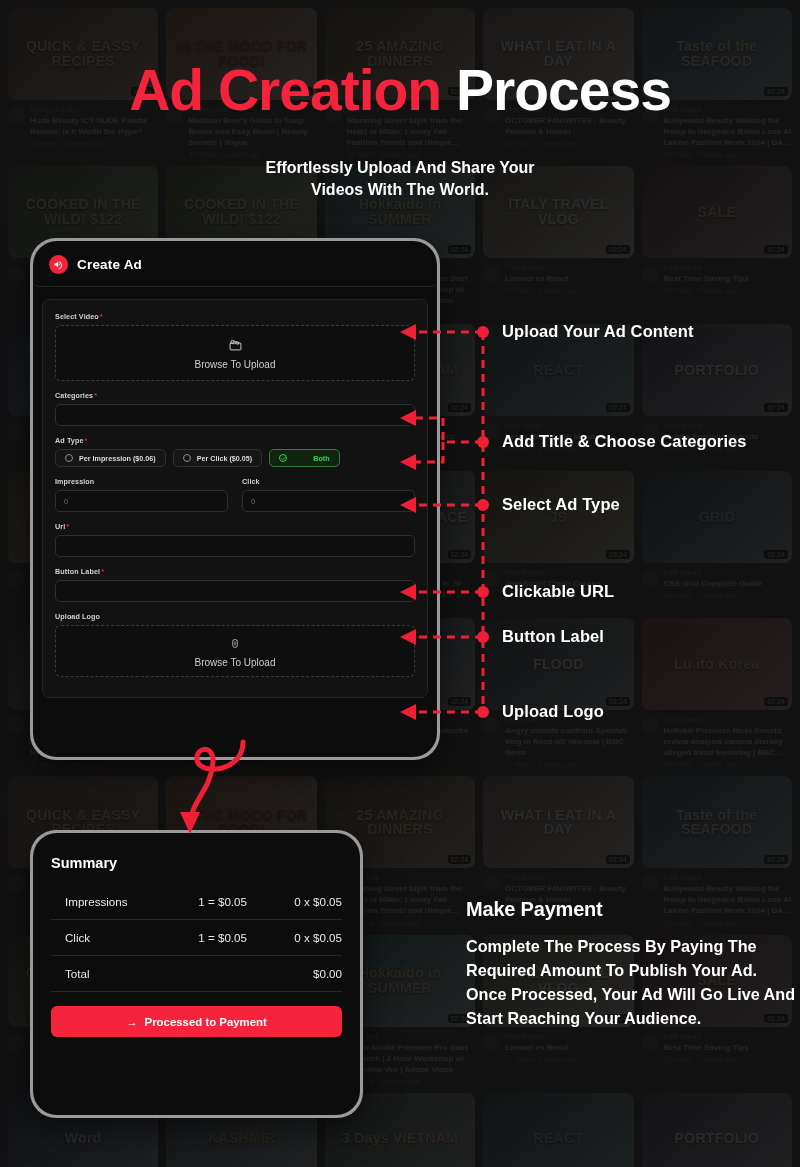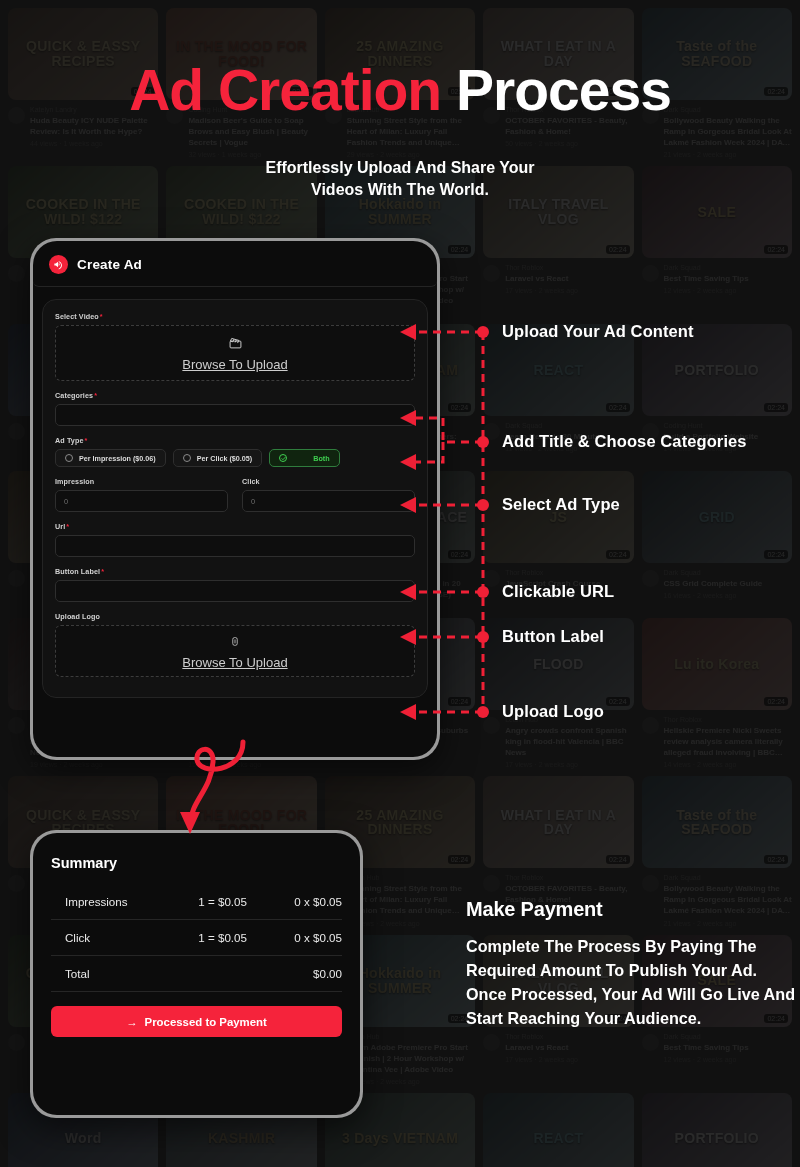--- a/index.html
+++ b/index.html
@@ -143,40 +143,40 @@
   .panel-head .ttl {
     color: #fff; font-size: 13.5px; font-weight: bold;
     letter-spacing: .2px;
   }
 
   
   .form-card {
     margin: 12px 9px 0 9px;
     background: #121212;
     border: 1px solid #242424;
-    border-radius: 14px;
+    border-radius: 7px;
     padding: 12px 12px 10px 12px;
   }
   .fl {
     font-size: 7.2px; color: #d2d2d2; margin-bottom: 4px;
     font-weight: 600; letter-spacing: .1px;
   }
   .fl .req { color: #f5233b; margin-left: 1px; }
   .field { margin-bottom: 10px; }
 
   .dropzone {
     border: 1px dashed #3c3c3c;
     border-radius: 6px;
     background: #0e0e0e;
     height: 56px;
     display: flex; flex-direction: column;
     align-items: center; justify-content: center;
     gap: 4px;
   }
-  .dropzone .dz-label { font-size: 13px; color: #cdcdcd; text-decoration: underline; }
+  .dropzone .dz-label { font-size: 10px; color: #cdcdcd; }
   .dropzone.logo { height: 52px; }
 
   .inp {
     height: 22px;
     background: #0e0e0e;
     border: 1px solid #2e2e2e;
     border-radius: 5px;
     display: flex; align-items: center;
     padding: 0 8px;
     font-size: 7.4px;

